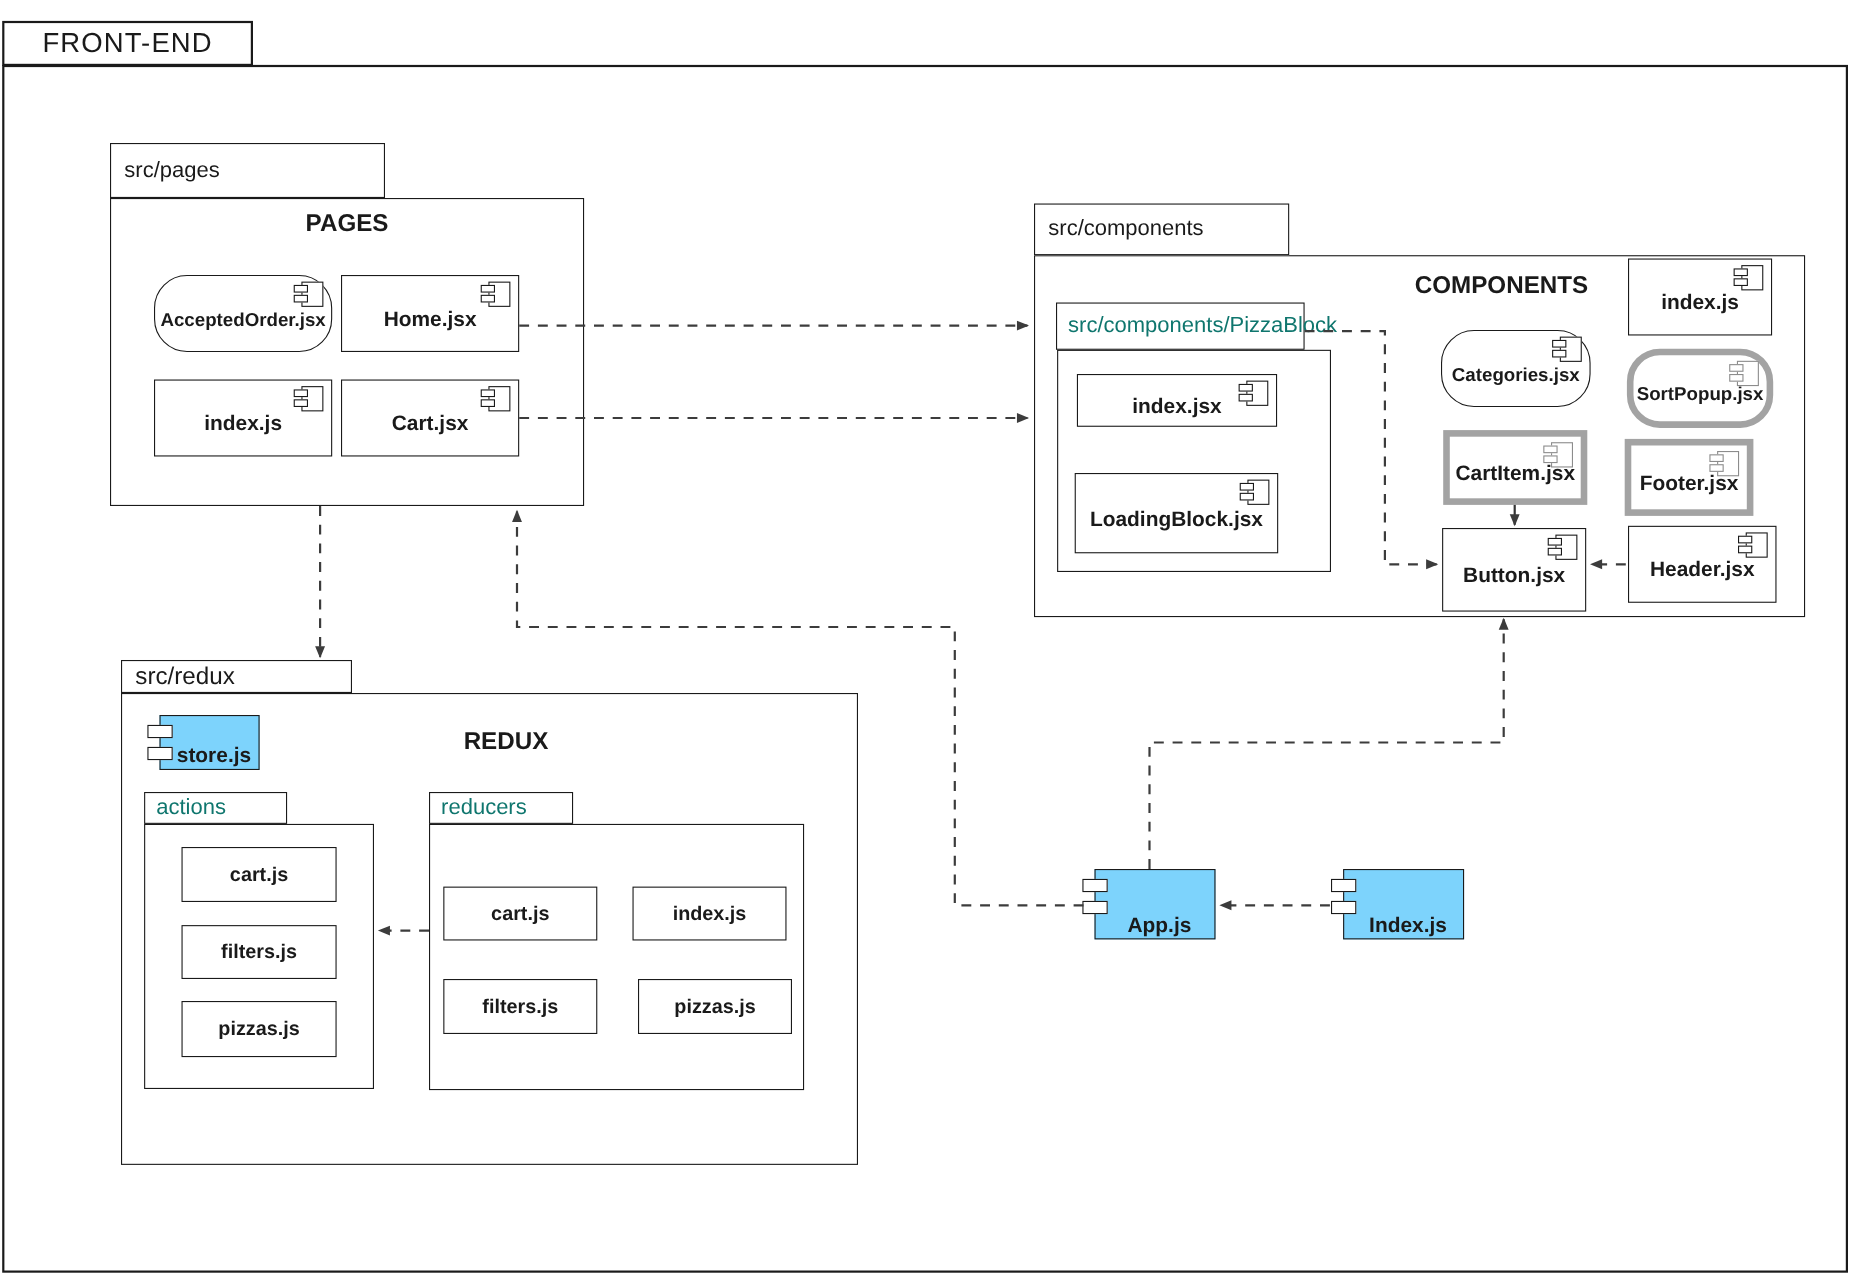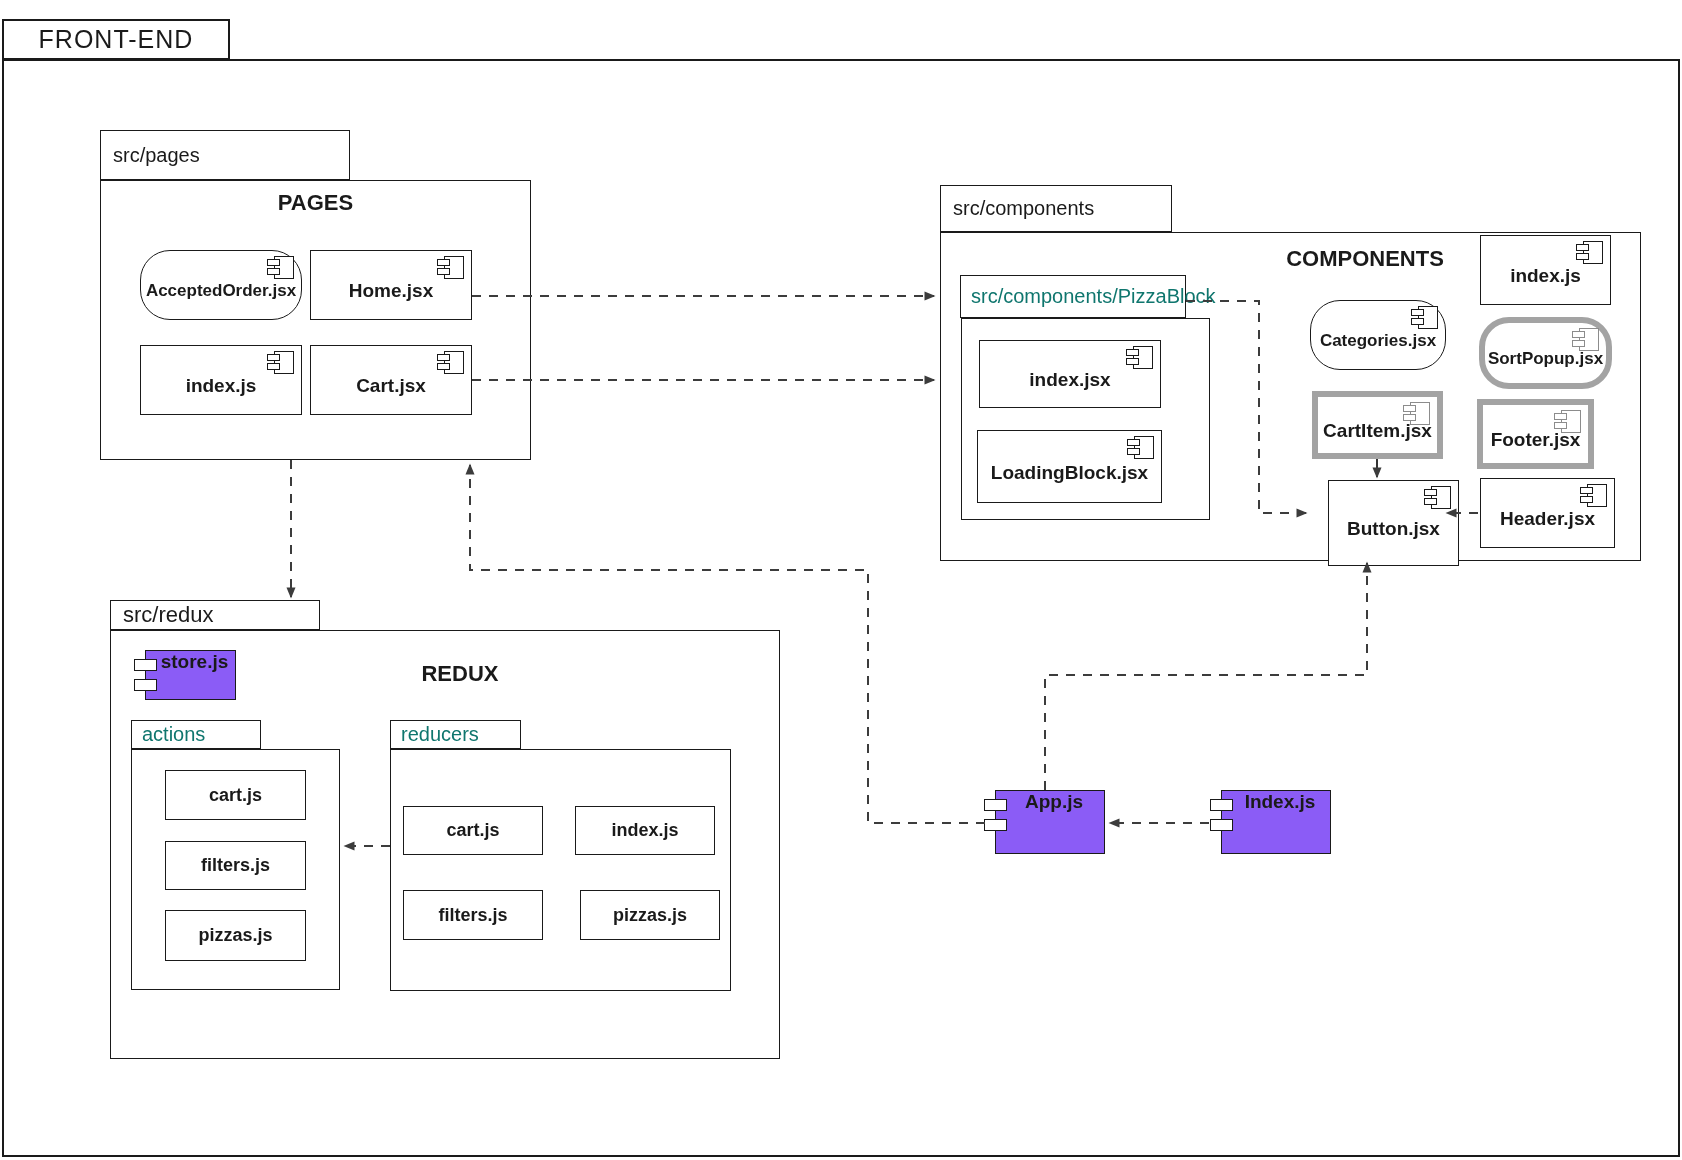--- a/index.html
+++ b/index.html
@@ -33,21 +33,21 @@
   .cbox.gray{border:6px solid #a3a3a3;}
   
   .uml-icon{position:absolute;top:5px;right:7px;width:27px;height:23px;}
   .uml-icon .ib{position:absolute;right:0;top:0;width:20px;height:23px;border:1.5px solid #1a1a1a;background:#fff;box-sizing:border-box;}
   .uml-icon .it{position:absolute;left:0;width:13px;height:7px;border:1.5px solid #1a1a1a;background:#fff;box-sizing:border-box;}
   .uml-icon .it1{top:3px;}
   .uml-icon .it2{top:12px;}
   .gray .uml-icon .ib,.gray .uml-icon .it{border-color:#8c8c8c;}
   
   .pbox{
-    border:1.5px solid #1a1a1a;background:#8b5cf6;display:flex;align-items:flex-start;
+    border:1.5px solid #1a1a1a;background:#7dd3fc;display:flex;align-items:flex-end;
     justify-content:center;font-weight:bold;font-size:19px;z-index:5;padding-left:8px;
   }
   .port{position:absolute;left:-12px;width:23px;height:12px;border:1.5px solid #1a1a1a;background:#fff;box-sizing:border-box;z-index:6;}
   .port1{top:8px;}
   .port2{top:28px;}
   
   svg.edges{position:absolute;left:0;top:0;z-index:8;pointer-events:none;}
 </style>
 </head>
 <body>
@@ -101,21 +101,21 @@
   <div class="abs pkg-tab" style="left:940px;top:185px;width:232px;height:47px;">
     <span>src/components</span>
   </div>
   <div class="abs pkg-body" style="left:940px;top:232px;width:701px;height:329px;"></div>
   <div class="abs pkg-title" style="left:1265px;top:246px;width:200px;">COMPONENTS</div>
 
   <div class="abs pkg-tab sub-tab" style="left:960px;top:275px;width:226px;height:43px;">
     <span>src/components/PizzaBlock</span>
   </div>
   <div class="abs pkg-body" style="left:961px;top:318px;width:249px;height:202px;"></div>
-  <div class="abs cbox" style="left:979px;top:340px;width:182px;height:68px;">
+  <div class="abs cbox" style="left:979px;top:340px;width:182px;height:48px;">
     <span class="uml-icon">
         <span class="ib"></span>
         <span class="it it1"></span>
         <span class="it it2"></span>
       </span>
     <span>index.jsx</span>
   </div>
   <div class="abs cbox" style="left:977px;top:430px;width:185px;height:73px;">
     <span class="uml-icon">
         <span class="ib"></span>
@@ -158,21 +158,21 @@
     <span>CartItem.jsx</span>
   </div>
   <div class="abs cbox gray" style="left:1477px;top:399px;width:117px;height:70px;">
     <span class="uml-icon">
         <span class="ib"></span>
         <span class="it it1"></span>
         <span class="it it2"></span>
       </span>
     <span>Footer.jsx</span>
   </div>
-  <div class="abs cbox" style="left:1311px;top:480px;width:131px;height:86px;margin-left:17px;">
+  <div class="abs cbox" style="left:1311px;top:480px;width:131px;height:76px;">
     <span class="uml-icon">
         <span class="ib"></span>
         <span class="it it1"></span>
         <span class="it it2"></span>
       </span>
     <span>Button.jsx</span>
   </div>
   <div class="abs cbox" style="left:1480px;top:478px;width:135px;height:70px;">
     <span class="uml-icon">
         <span class="ib"></span>

